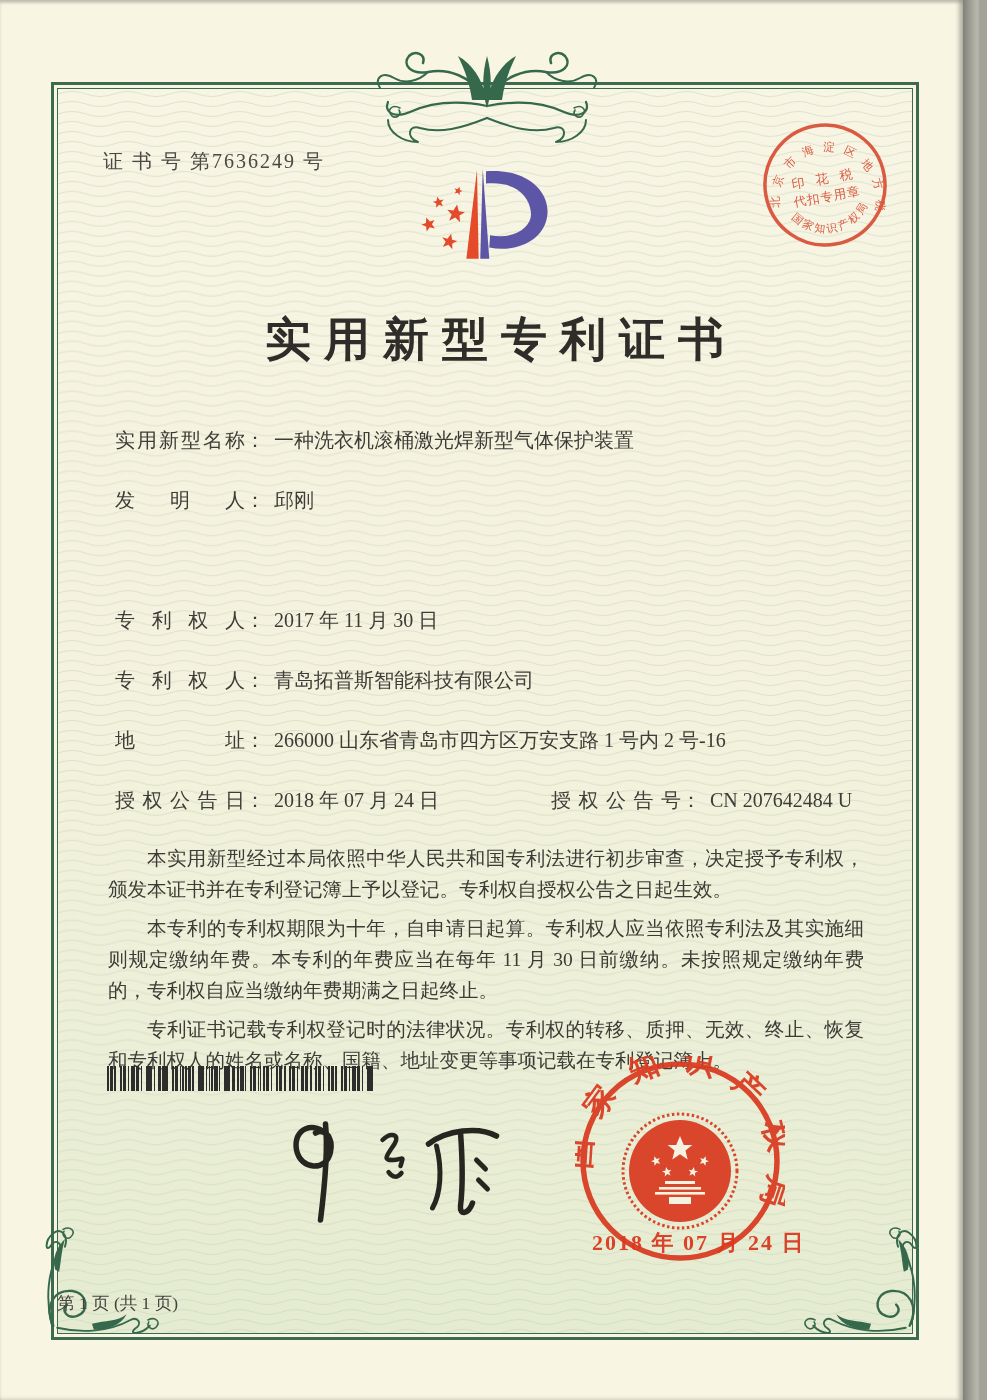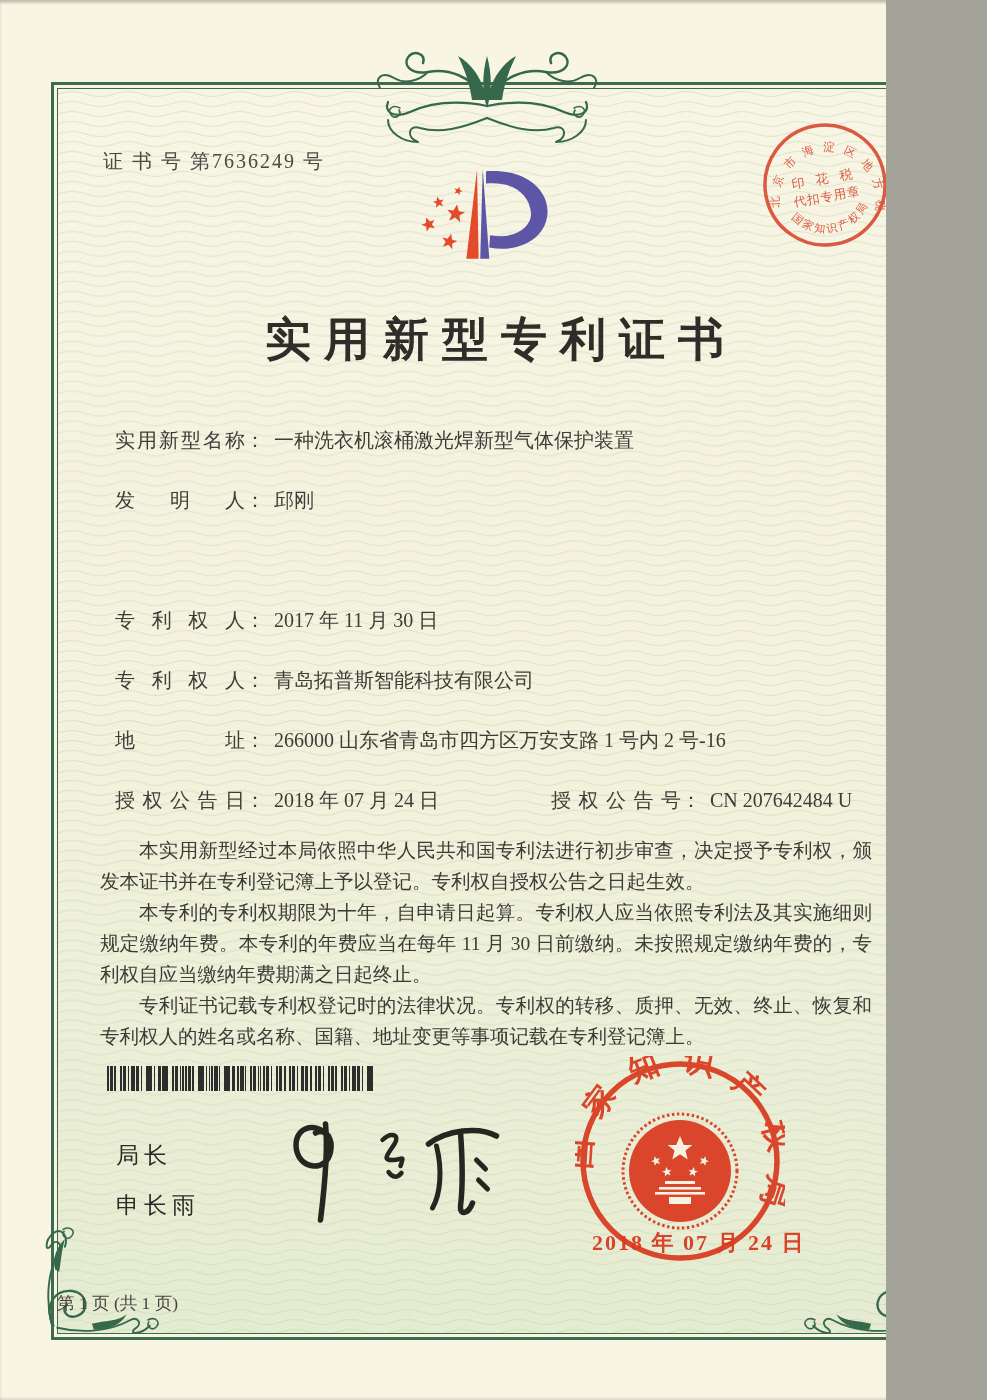--- a/index.html
+++ b/index.html
@@ -1,37 +1,37 @@
 <!DOCTYPE html>
 <html style="--paper: #f8f5e3; --border-green: #3d6b4f; --ornament-green: #36694c; --stamp-red: #d84a31; --seal-red: #d93a20; --logo-red: #e34b2b; --logo-purple: #5d55a5;"><head>
 <meta charset="utf-8">
 <style>
   html,body{margin:0;padding:0;background:#a3a39a;}
   *{box-sizing:border-box;}
-  .page{position:relative;width:886px;height:1400px;overflow:hidden;
+  .page{position:relative;width:979px;height:1400px;overflow:hidden;
         font-family:"Liberation Serif","DejaVu Serif",serif;color:#3c3b36;}
   .paper{position:absolute;left:0;top:0;width:963px;height:1400px;background:var(--paper,#f8f5e3);
          box-shadow:inset -4px 0 4px rgba(80,80,72,.38), inset 0 3px 3px rgba(0,0,0,.14);}
   .scan-edge{position:absolute;left:963px;top:0;width:24px;height:1400px;
          background:linear-gradient(90deg,#81817a 0%,#b6b6ac 55%,#a3a39a 100%);}
   .frame{position:absolute;left:57px;top:88px;width:856px;height:1246px;
          border:1px solid var(--border-green,#3d6b4f);
          outline:3px solid var(--border-green,#3d6b4f);outline-offset:3px;}
   .frame svg.waves{position:absolute;left:0;top:0;width:100%;height:100%;}
   .abs{position:absolute;}
   .cert-number{left:103px;top:148px;font-size:20px;letter-spacing:2px;color:#4a4944;}
   .title{left:57px;top:293px;width:856px;margin:16px;text-align:center;font-size:46px;
          font-weight:600;letter-spacing:13px;color:#2e2d29;}
   .frow{left:115px;width:780px;font-size:20px;color:#3d3c37;white-space:nowrap;}
   .flabel{display:inline-block;width:130px;text-align:justify;text-align-last:justify;vertical-align:bottom;}
   .fcolon{display:inline-block;}
   .fvalue{margin-left:9px;}
   .grant2{position:absolute;left:436px;top:0;}
   .paras{left:100px;top:835px;width:772px;font-size:19.5px;line-height:31px;text-align:justify;}
-  .paras p{margin:0;text-indent:2em;}
+  .paras p{margin:8px;text-indent:2em;}
   .barcode{left:107px;top:1066px;width:266px;height:25px;
      background:
        repeating-linear-gradient(90deg,#2d2d2b 0 2px,rgba(0,0,0,0) 2px 3px,#2d2d2b 3px 6px,rgba(0,0,0,0) 6px 8px,#2d2d2b 8px 9px,rgba(0,0,0,0) 9px 13px),
        repeating-linear-gradient(90deg,#2d2d2b 0 1px,rgba(0,0,0,0) 1px 7px,#2d2d2b 7px 9px,rgba(0,0,0,0) 9px 17px);}
   .signer{left:116px;top:1140px;font-size:23px;letter-spacing:5px;color:#2c2b27;font-weight:500;}
   .signer div{margin-bottom:19px;}
   .seal-date{left:592px;top:1228px;font-size:22px;letter-spacing:2px;font-weight:600;
              color:var(--seal-red,#d93a20);opacity:.95;}
   .footer{left:57px;top:1291px;width:790px;font-size:17.5px;color:#44433e;}
   svg text{font-family:"Liberation Serif","DejaVu Serif",serif;}
@@ -170,24 +170,20 @@
     </div>
 
     <div class="abs paras">
       <p>本实用新型经过本局依照中华人民共和国专利法进行初步审查，决定授予专利权，颁发本证书并在专利登记簿上予以登记。专利权自授权公告之日起生效。</p>
       <p>本专利的专利权期限为十年，自申请日起算。专利权人应当依照专利法及其实施细则规定缴纳年费。本专利的年费应当在每年 11 月 30 日前缴纳。未按照规定缴纳年费的，专利权自应当缴纳年费期满之日起终止。</p>
       <p>专利证书记载专利权登记时的法律状况。专利权的转移、质押、无效、终止、恢复和专利权人的姓名或名称、国籍、地址变更等事项记载在专利登记簿上。</p>
     </div>
 
     <div class="abs barcode"></div>
 
-    <div class="abs signer">
-      <div>局长</div>
-      <div>申长雨</div>
-    </div>
 
     <svg class="abs" style="left:268px;top:1110px" width="240" height="118" viewBox="0 0 235 118">
       <path class="ink" stroke-width="5.5" d="M55,14 C57,34 55,70 50,110"></path>
       <path class="ink" stroke-width="5.5" d="M58,26 C44,10 22,18 26,40 C30,60 56,62 60,42 C63,27 54,18 45,23"></path>
       <path class="ink" stroke-width="4.5" d="M112,30 C120,22 130,24 124,34 C116,46 112,50 122,50 C132,50 134,44 130,56"></path>
       <path class="ink" stroke-width="4.5" d="M118,62 C122,68 127,68 131,63"></path>
       <path class="ink" stroke-width="5.5" d="M158,34 C176,20 208,16 226,26"></path>
       <path class="ink" stroke-width="5.5" d="M190,22 C192,50 192,80 190,96 C189,106 198,104 202,93"></path>
       <path class="ink" stroke-width="5" d="M166,36 C172,60 170,84 162,98"></path>
       <path class="ink" stroke-width="5" d="M206,50 l9,9"></path>

